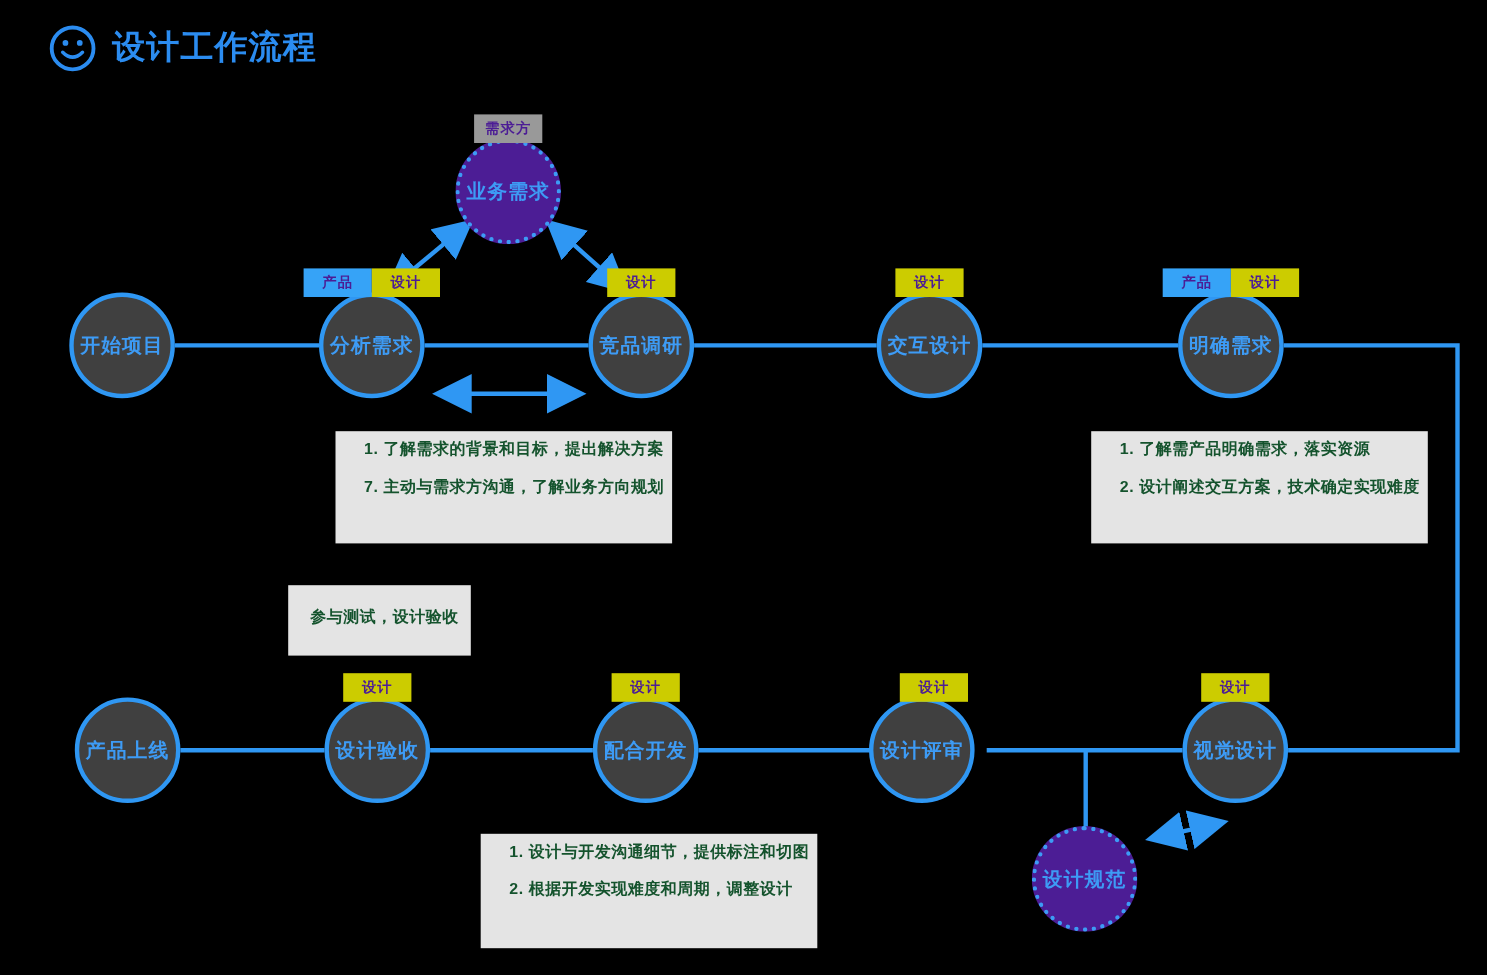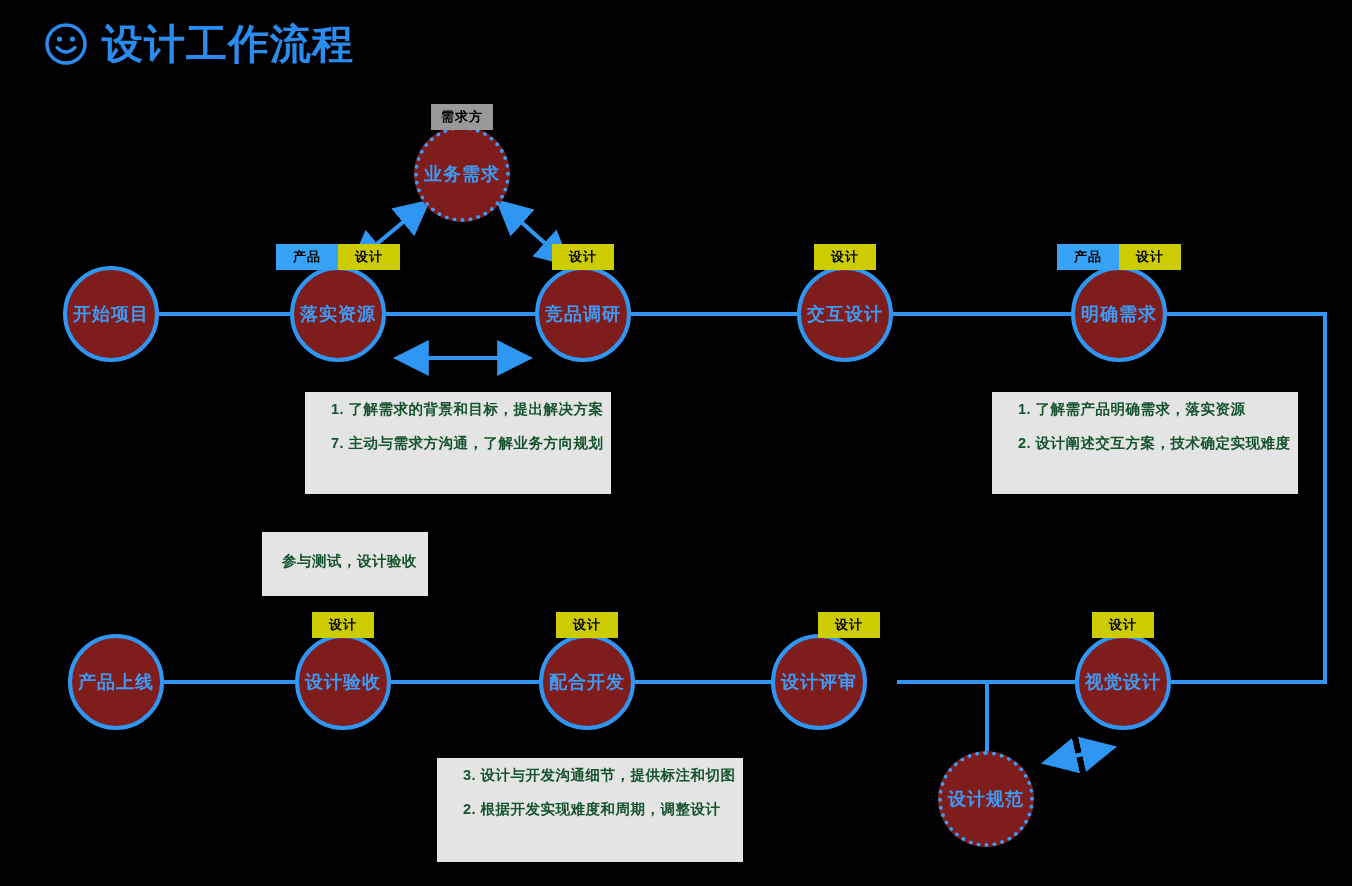--- a/index.html
+++ b/index.html
@@ -7,45 +7,45 @@
     width:1352px;height:886px;
     font-family:"Liberation Sans","DejaVu Sans",sans-serif;
     overflow:hidden;position:relative;
   }
   #stage{position:absolute;left:0;top:0;width:1352px;height:886px;}
 
   
   #title-bar{position:absolute;left:44px;top:22px;display:flex;align-items:center;gap:14px;}
   #smiley{width:44px;height:44px;flex:0 0 auto;}
   #title-text{
-    color:#2b8cf0;font-size:41px;font-weight:bold;letter-spacing:1px;
+    color:#2b8cf0;font-size:30px;font-weight:bold;letter-spacing:1px;
     line-height:44px;white-space:nowrap;
   }
 
   
   #links{position:absolute;left:0;top:0;width:1352px;height:886px;pointer-events:none;}
 
   
   .node{
     position:absolute;border-radius:50%;
-    background:#7f1d1d;
+    background:#404040;
     display:flex;align-items:center;justify-content:center;
     box-sizing:border-box;
     color:#3d9bf5;font-size:18px;font-weight:bold;letter-spacing:1px;
     white-space:nowrap;
     z-index:3;
   }
   .node.solid{border:4px solid #2f97f3;}
-  .node.dotted{border:4px dotted #3d9bf5;background:#7f1d1d;}
+  .node.dotted{border:4px dotted #3d9bf5;background:#4c1d95;}
 
   
   .tagrow{position:absolute;display:flex;z-index:4;height:26px;}
   .tag{
     height:26px;line-height:26px;
-    color:#000000;font-size:13px;font-weight:bold;letter-spacing:1px;
+    color:#4c1d95;font-size:13px;font-weight:bold;letter-spacing:1px;
     text-align:center;min-width:62px;padding:0 6px;box-sizing:border-box;
   }
   .tag.product{background:#36a3f7;}
   .tag.design{background:#cccc00;}
   .tag.gray{background:#999999;}
 
   
   .note{
     position:absolute;background:#e4e4e4;
     box-sizing:border-box;
@@ -115,21 +115,21 @@
         <span>业务需求</span>
       </div>
       <div class="node solid" style="left: 63px; top: 266px; width: 96px; height: 96px;">
         <span>开始项目</span>
       </div>
       <div class="tagrow" style="left: 276px; top: 244px;">
         <span class="tag product">产品</span>
         <span class="tag design">设计</span>
       </div>
       <div class="node solid" style="left: 290px; top: 266px; width: 96px; height: 96px;">
-        <span>落实资源</span>
+        <span>分析需求</span>
       </div>
       <div class="tagrow" style="left: 552px; top: 244px;">
         <span class="tag design">设计</span>
       </div>
       <div class="node solid" style="left: 535px; top: 266px; width: 96px; height: 96px;">
         <span>竞品调研</span>
       </div>
       <div class="tagrow" style="left: 814px; top: 244px;">
         <span class="tag design">设计</span>
       </div>
@@ -154,21 +154,21 @@
       </div>
       <div class="tagrow" style="left: 556px; top: 612px;">
         <span class="tag design">设计</span>
       </div>
       <div class="node solid" style="left: 539px; top: 634px; width: 96px; height: 96px;">
         <span>配合开发</span>
       </div>
       <div class="tagrow" style="left: 818px; top: 612px;">
         <span class="tag design">设计</span>
       </div>
-      <div class="node solid" style="left: 771px; top: 634px; width: 96px; height: 96px;">
+      <div class="node solid" style="left: 790px; top: 634px; width: 96px; height: 96px;">
         <span>设计评审</span>
       </div>
       <div class="tagrow" style="left: 1092px; top: 612px;">
         <span class="tag design">设计</span>
       </div>
       <div class="node solid" style="left: 1075px; top: 634px; width: 96px; height: 96px;">
         <span>视觉设计</span>
       </div>
       <div class="node dotted" style="left: 938px; top: 751px; width: 96px; height: 96px;">
         <span>设计规范</span>
@@ -183,17 +183,17 @@
   <div class="note" style="left:972px;top:392px;width:306px;height:102px;margin-left:20px;">
     <div class="line">1. 了解需产品明确需求，落实资源</div>
     <div class="line">2. 设计阐述交互方案，技术确定实现难度</div>
   </div>
 
   <div class="note single" style="left:262px;top:532px;width:166px;height:64px;">
     <div class="line">参与测试，设计验收</div>
   </div>
 
   <div class="note" style="left:437px;top:758px;width:306px;height:104px;">
-    <div class="line">3. 设计与开发沟通细节，提供标注和切图</div>
+    <div class="line">1. 设计与开发沟通细节，提供标注和切图</div>
     <div class="line">2. 根据开发实现难度和周期，调整设计</div>
   </div>
 
 </div>
 
 </body></html>

